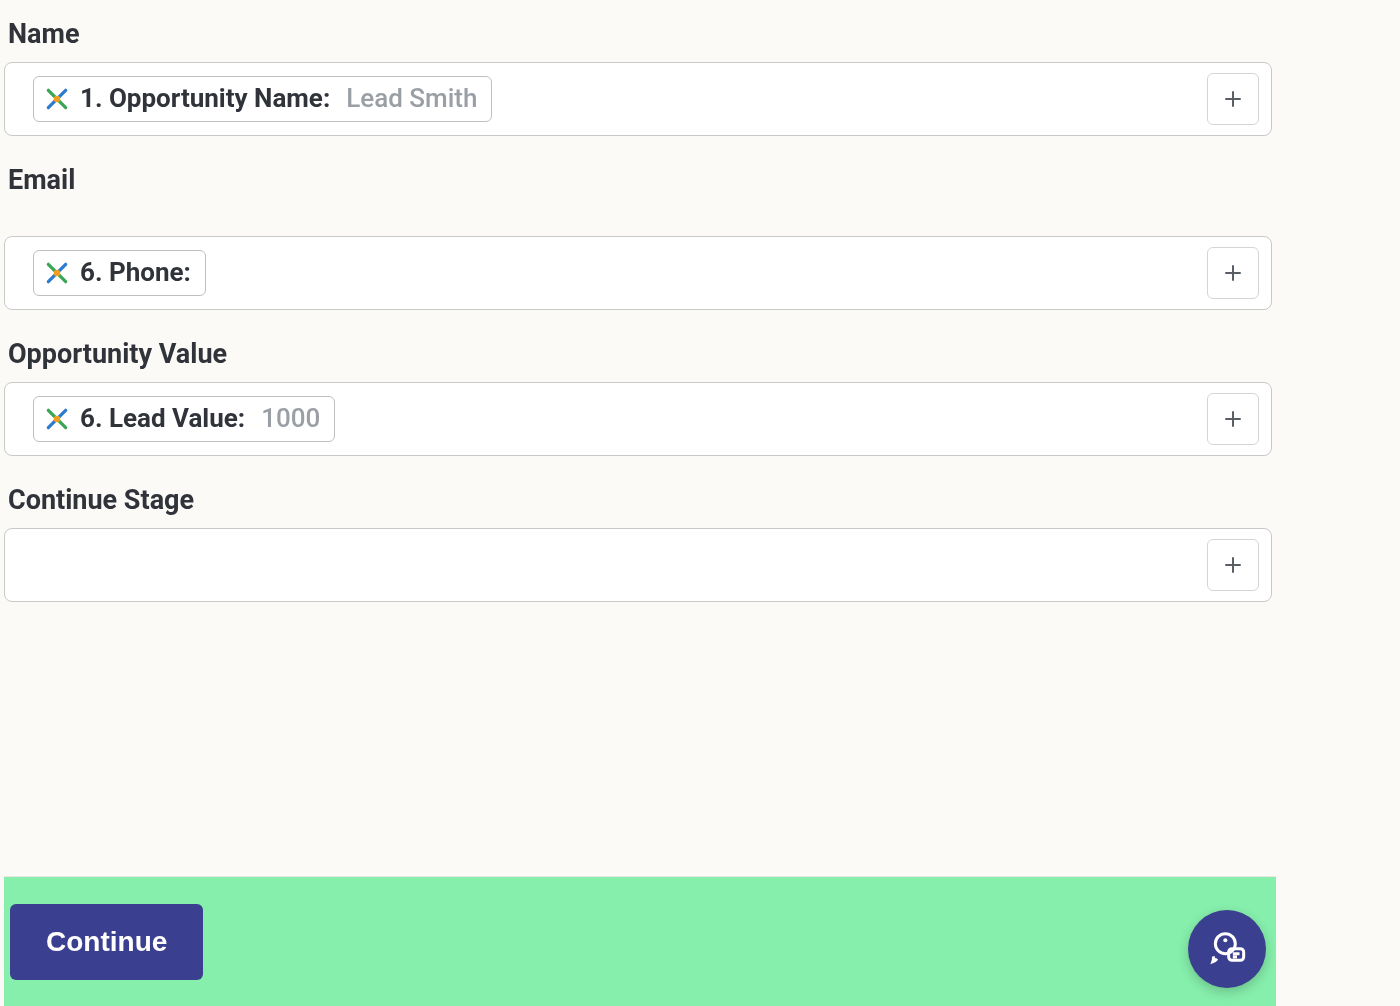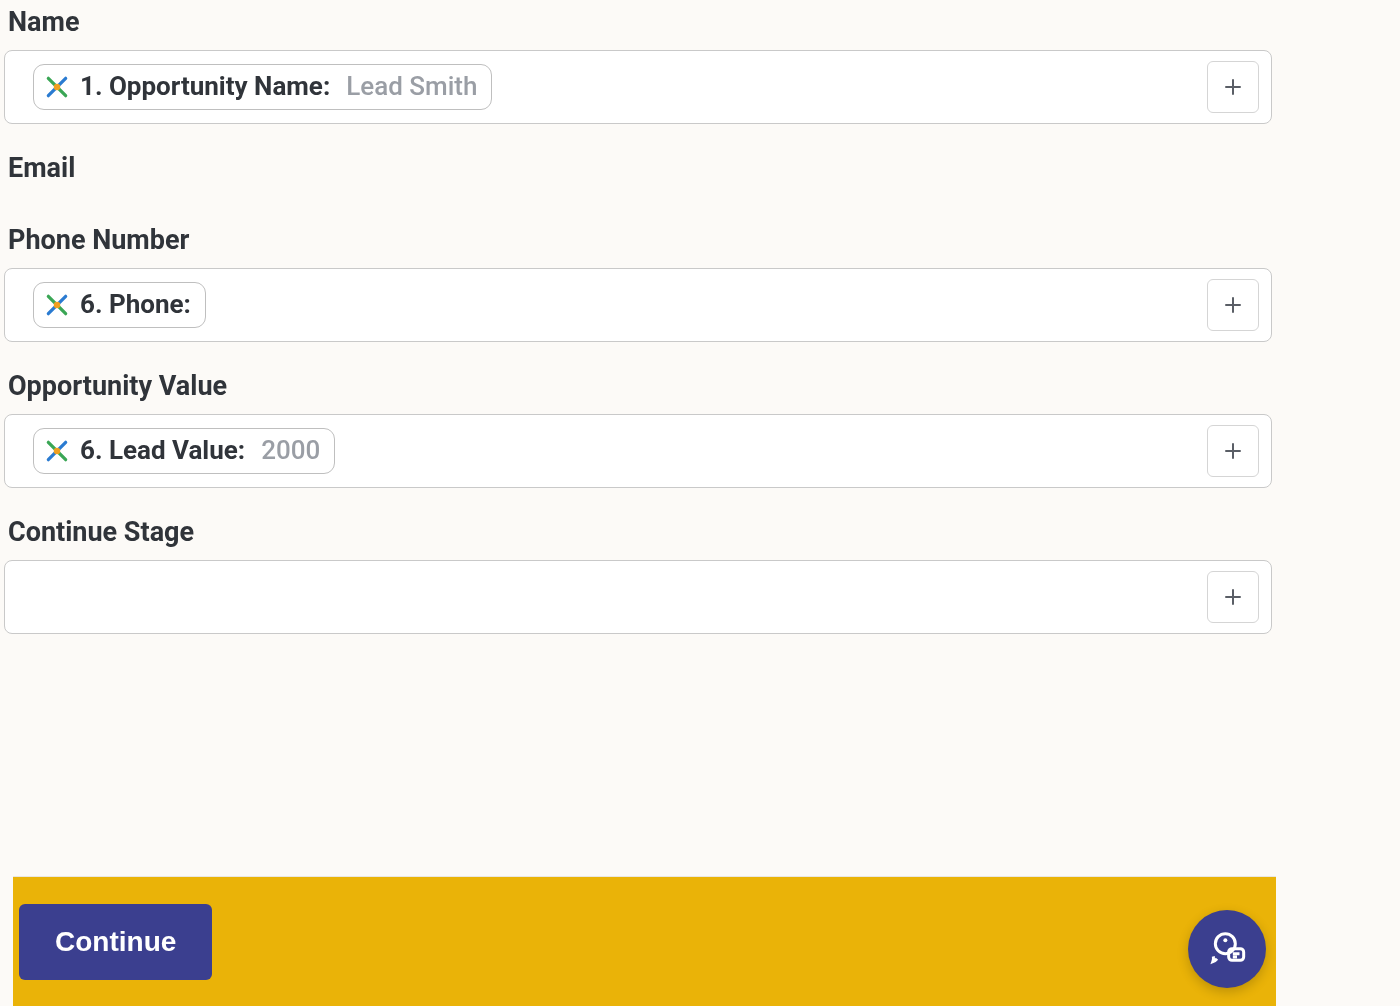--- a/index.html
+++ b/index.html
@@ -6,21 +6,21 @@
   body {
     margin: 0;
     font-family: -apple-system, BlinkMacSystemFont, "Segoe UI", Roboto, Helvetica, Arial, sans-serif;
     background: #fcfaf7;
     color: #30343a;
   }
   .page {
     width: 1276px;
     min-height: 1006px;
     position: relative;
-    padding: 0 4px;
+    padding: 12px 4px;
   }
   .form-area { padding: 6px 0 30px 0; }
   .field { padding: 0 0 28px 0; }
   .field-label {
     font-size: 27px;
     font-weight: 700;
     color: #30343a;
     margin: 0 0 12px 4px;
   }
   .input-row {
@@ -29,21 +29,21 @@
     border: 1px solid #c9c9c9;
     border-radius: 8px;
     background: #fff;
     padding: 8px 12px 8px 28px;
     min-height: 74px;
   }
   .pill {
     display: inline-flex;
     align-items: center;
     border: 1px solid #bfbfbf;
-    border-radius: 11px;
+    border-radius: 6px;
     background: #fff;
     padding: 6px 14px 6px 10px;
     gap: 10px;
     font-size: 26px;
     line-height: 1.2;
   }
   .pill-icon {
     width: 26px; height: 26px;
     display: inline-flex; align-items: center; justify-content: center;
   }
@@ -56,23 +56,23 @@
     border-radius: 6px;
     background: #fff;
     display: inline-flex; align-items: center; justify-content: center;
     cursor: pointer;
     color: #5a5e66;
   }
   .add-btn svg { width: 24px; height: 24px; }
 
   .footer {
     position: absolute;
-    left: 13px; right: 0; bottom: 0;
+    left: 4px; right: 0; bottom: 0;
     height: 130px;
-    background: #eab308;
+    background: #86efac;
     border-top: 1px solid #e9e7e3;
     display: flex;
     align-items: center;
     padding-left: 6px;
   }
   .continue {
     background: #3b3f8f;
     color: #fff;
     border: none;
     border-radius: 6px;
@@ -122,21 +122,20 @@
             </svg>
         </button>
       </div>
     </div>
 
     <div class="field">
       <div class="field-label">Email</div>
     </div>
 
     <div class="field">
-      <div class="field-label">Phone Number</div>
       <div class="input-row">
         <span class="pill">
           <span class="pill-icon">
             <svg class="connector-svg" viewBox="0 0 24 24">
                 <path d="M4 4 L20 20" stroke="#3aa655" stroke-width="3" stroke-linecap="round"></path>
                 <path d="M20 4 L4 20" stroke="#2a7bd1" stroke-width="3" stroke-linecap="round"></path>
                 <circle cx="12" cy="12" r="3" fill="#f0a020"></circle>
               </svg>
           </span>
           <span class="pill-key">6. Phone:</span>
@@ -155,21 +154,21 @@
       <div class="input-row">
         <span class="pill">
           <span class="pill-icon">
             <svg class="connector-svg" viewBox="0 0 24 24">
                 <path d="M4 4 L20 20" stroke="#3aa655" stroke-width="3" stroke-linecap="round"></path>
                 <path d="M20 4 L4 20" stroke="#2a7bd1" stroke-width="3" stroke-linecap="round"></path>
                 <circle cx="12" cy="12" r="3" fill="#f0a020"></circle>
               </svg>
           </span>
           <span class="pill-key">6. Lead Value:</span>
-          <span class="pill-val">2000</span>
+          <span class="pill-val">1000</span>
         </span>
         <span class="spacer"></span>
         <button class="add-btn">
           <svg viewBox="0 0 24 24">
               <path d="M12 5v14M5 12h14" stroke="currentColor" stroke-width="2" stroke-linecap="round"></path>
             </svg>
         </button>
       </div>
     </div>
 

